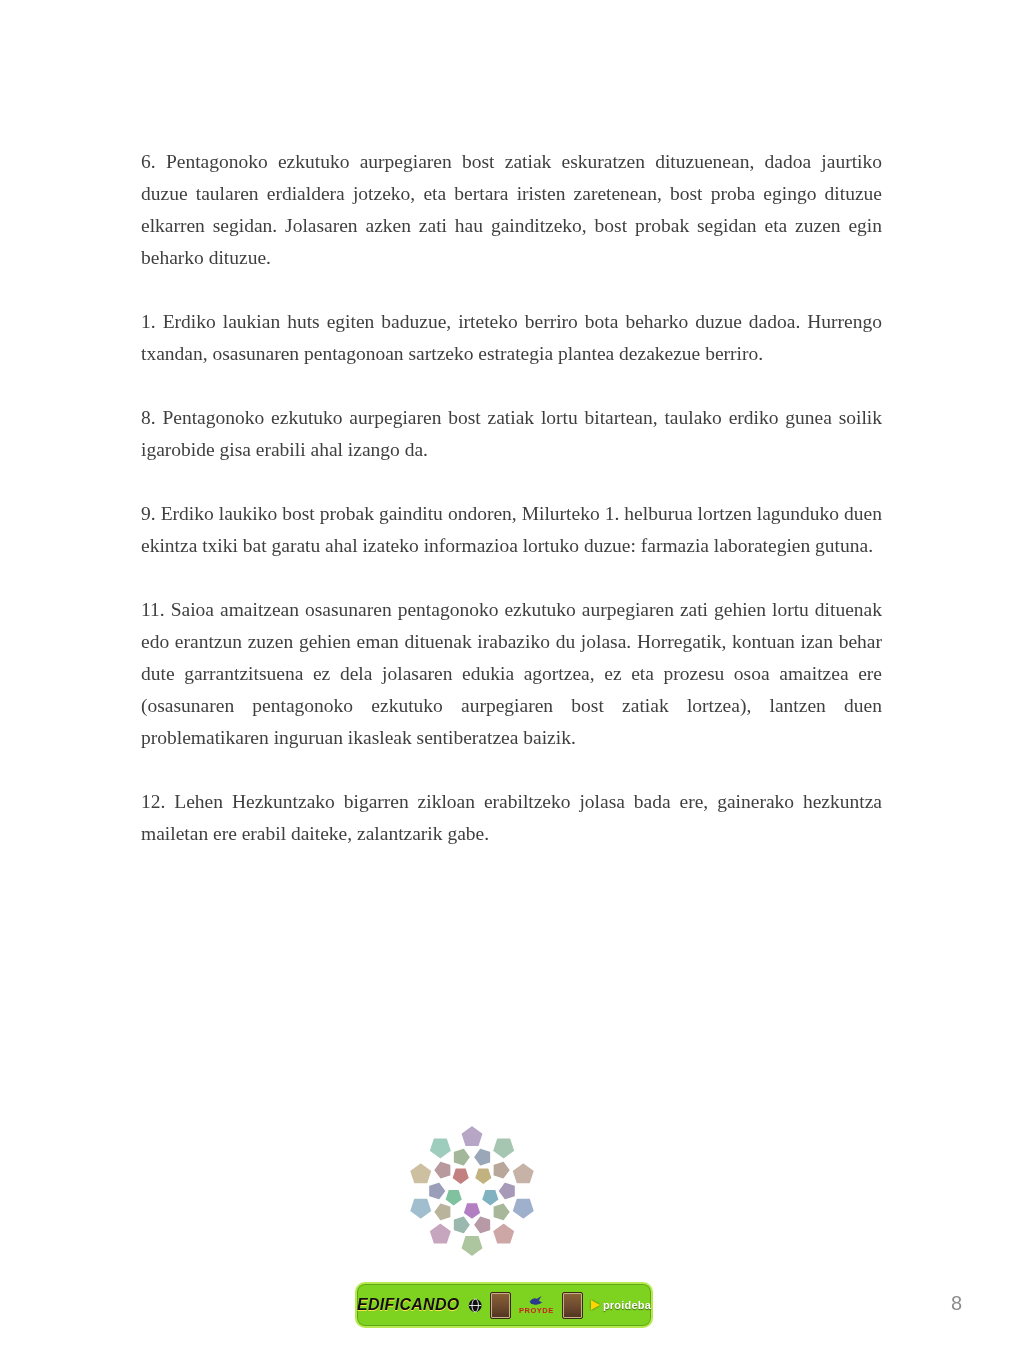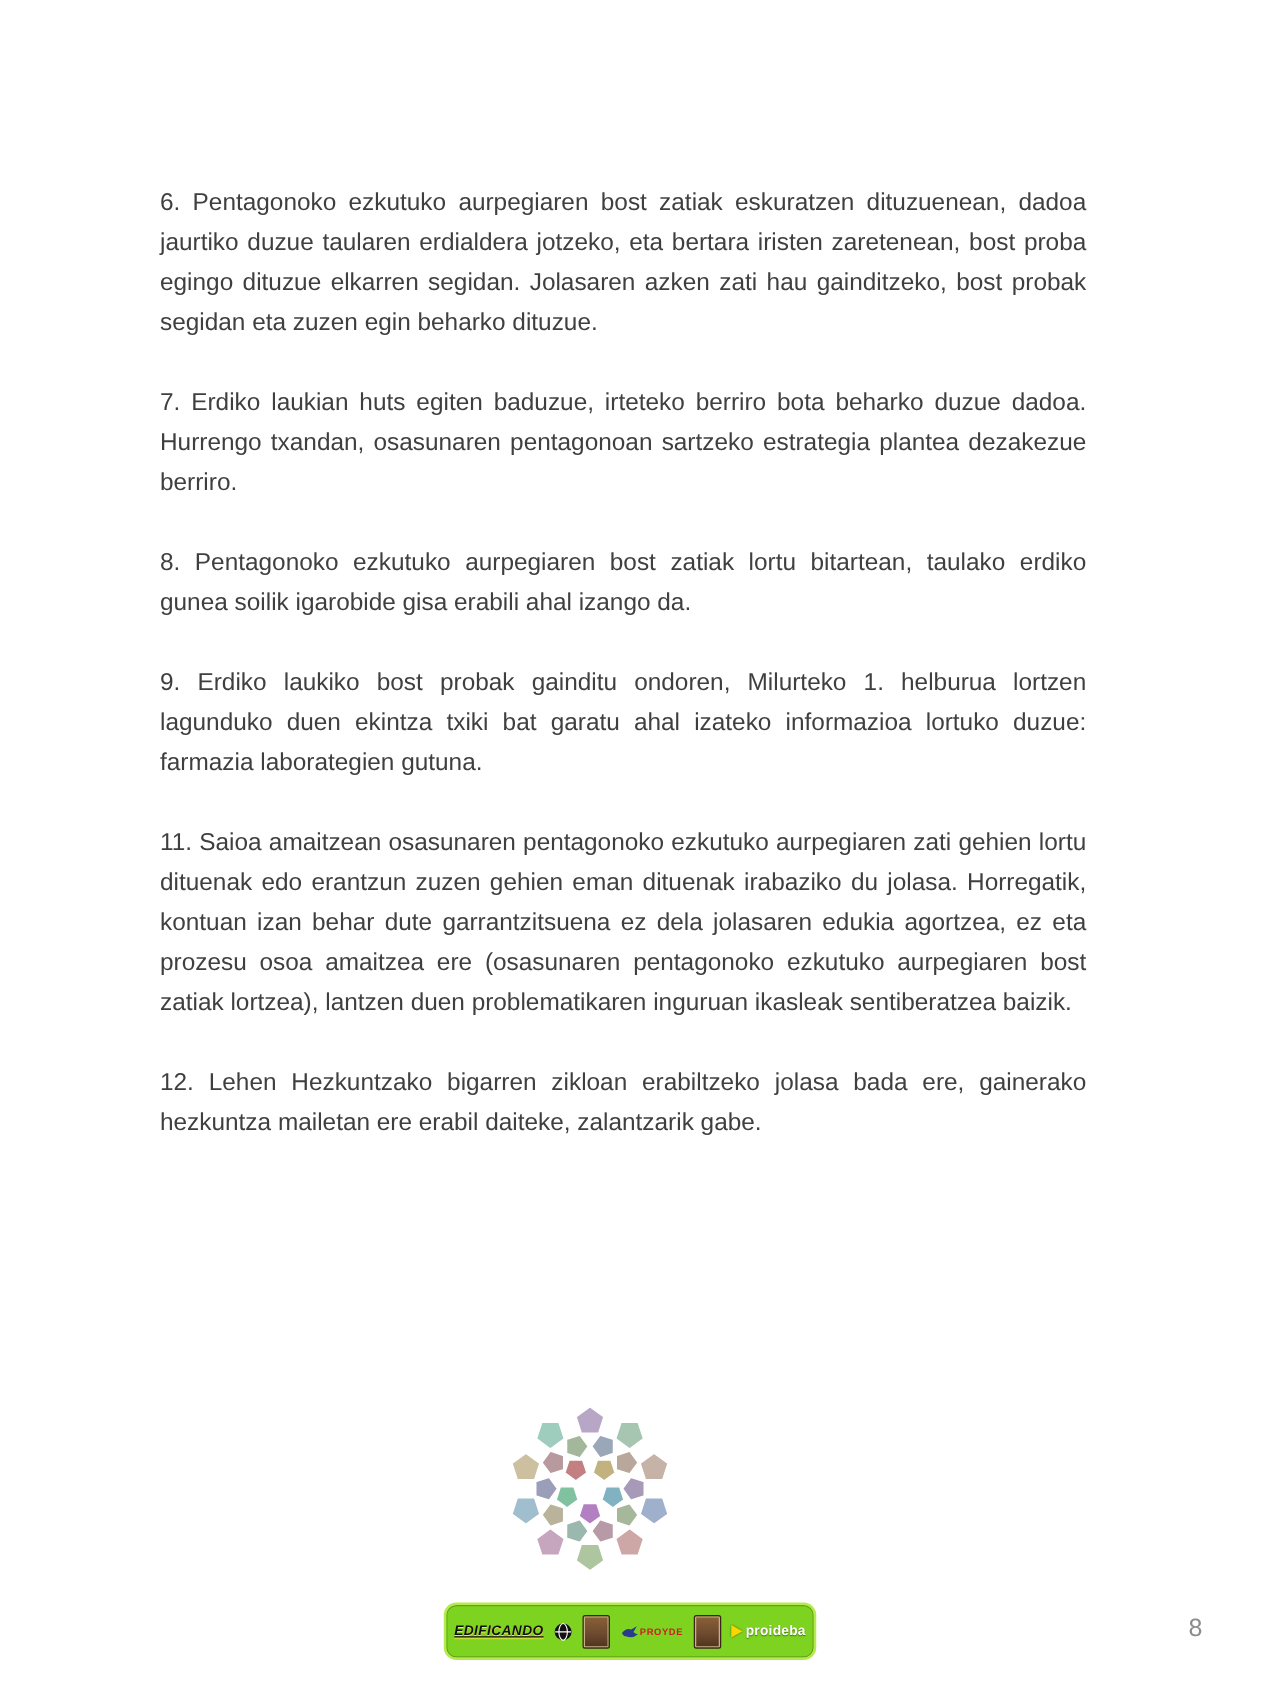--- a/index.html
+++ b/index.html
@@ -9,25 +9,26 @@
     font-family: "Liberation Sans", sans-serif;
     position: relative;
     overflow: hidden;
   }
   .page {
     position: absolute; inset: 0;
     background: #ffffff;
   }
   .content {
     position: absolute;
-    left: 128px; top: 146px;
+    left: 141px; top: 146px;
     width: 741px;
     color: var(--text, #3f3f3f);
     font-size: 19.5px;
     line-height: 32px;
+    font-family: Liberation Serif, serif;
   }
   .content p {
     margin: 0 0 32px 0;
     text-align: justify;
   }
   .content p:last-child { margin-bottom: 16px; }
 
   .wreath {
     position: absolute;
     left: 395px; top: 1114px;
@@ -45,38 +46,37 @@
     border-radius: 10px;
     box-shadow: 0 0 0 1px #5ea818 inset;
     display: flex;
     align-items: center;
     justify-content: center;
     gap: 8px;
   }
   .edificando {
     font-weight: bold;
     font-style: italic;
-    font-size: 11px;
+    font-size: 16px;
     letter-spacing: .3px;
     color: #101010;
     text-shadow: 0 1px 0 #ffe34d;
     white-space: nowrap;
-    text-decoration: underline;
   }
   .globe { display: block; }
   .chip {
     width: 20px; height: 25px;
     background: linear-gradient(180deg, #8a6238 0%, #6e4a2f 55%, #4e331f 100%);
     border: 1px solid #3a2716;
     border-radius: 2px;
     box-shadow: 0 0 0 1px #c9b08a inset;
   }
   .proyde {
     display: flex;
-    flex-direction: row;
+    flex-direction: column;
     align-items: center;
     line-height: 1;
     text-align: center;
   }
   .proyde-label {
     font-weight: bold;
     font-size: 7.5px;
     letter-spacing: .5px;
     color: #cc1f1f;
     margin-top: 1px;
@@ -109,21 +109,21 @@
     color: var(--page_number, #8c8c8c);
   }
 </style>
 </head>
 <body>
 
 <div class="page">
 
   <main class="content">
     <p>6. Pentagonoko ezkutuko aurpegiaren bost zatiak eskuratzen dituzuenean, dadoa jaurtiko duzue taularen erdialdera jotzeko, eta bertara iristen zaretenean, bost proba egingo dituzue elkarren segidan. Jolasaren azken zati hau gainditzeko, bost probak segidan eta zuzen egin beharko dituzue.</p>
-    <p>7. Erdiko laukian huts egiten baduzue, irteteko berriro bota beharko duzue dadoa. Hurrengo txandan, osasunaren pentagonoan sartzeko estrategia plantea dezakezue berriro.</p>
+    <p>1. Erdiko laukian huts egiten baduzue, irteteko berriro bota beharko duzue dadoa. Hurrengo txandan, osasunaren pentagonoan sartzeko estrategia plantea dezakezue berriro.</p>
     <p>8. Pentagonoko ezkutuko aurpegiaren bost zatiak lortu bitartean, taulako erdiko gunea soilik igarobide gisa erabili ahal izango da.</p>
     <p>9. Erdiko laukiko bost probak gainditu ondoren, Milurteko 1. helburua lortzen lagunduko duen ekintza txiki bat garatu ahal izateko informazioa lortuko duzue: farmazia laborategien gutuna.</p>
     <p>11. Saioa amaitzean osasunaren pentagonoko ezkutuko aurpegiaren zati gehien lortu dituenak edo erantzun zuzen gehien eman dituenak irabaziko du jolasa. Horregatik, kontuan izan behar dute garrantzitsuena ez dela jolasaren edukia agortzea, ez eta prozesu osoa amaitzea ere (osasunaren pentagonoko ezkutuko aurpegiaren bost zatiak lortzea), lantzen duen problematikaren inguruan ikasleak sentiberatzea baizik.</p>
     <p>12. Lehen Hezkuntzako bigarren zikloan erabiltzeko jolasa bada ere, gainerako hezkuntza mailetan ere erabil daiteke, zalantzarik gabe.</p>
   </main>
 
   <figure class="wreath">
     <svg width="154" height="154" viewBox="-80 -80 160 160">
       <defs>
         <polygon id="pent" points="0,-20 -19,-6.2 -11.8,16.2 11.8,16.2 19,-6.2" stroke="#ffffff" stroke-width="2.5"></polygon>

